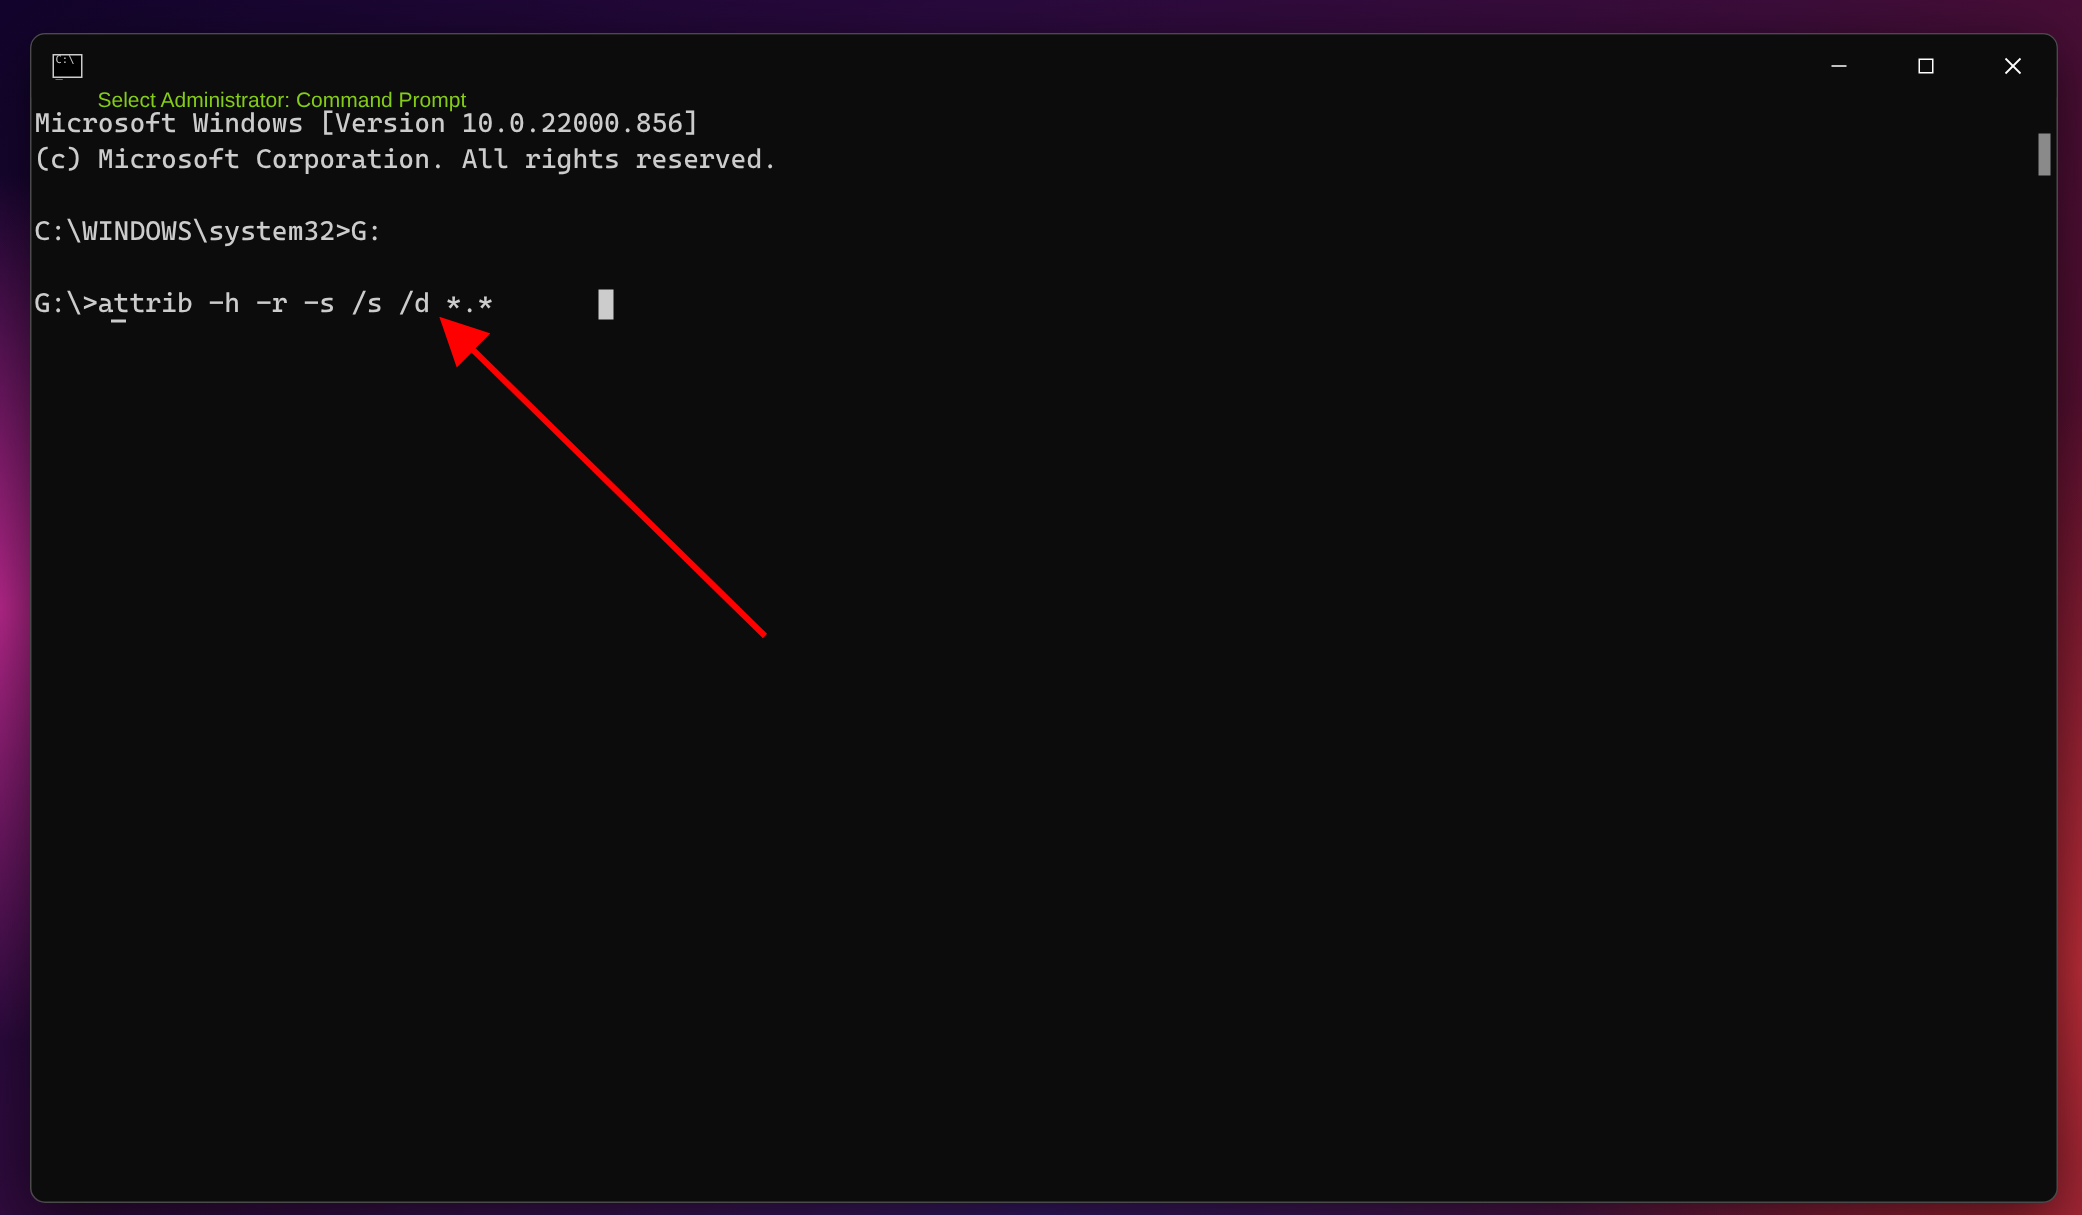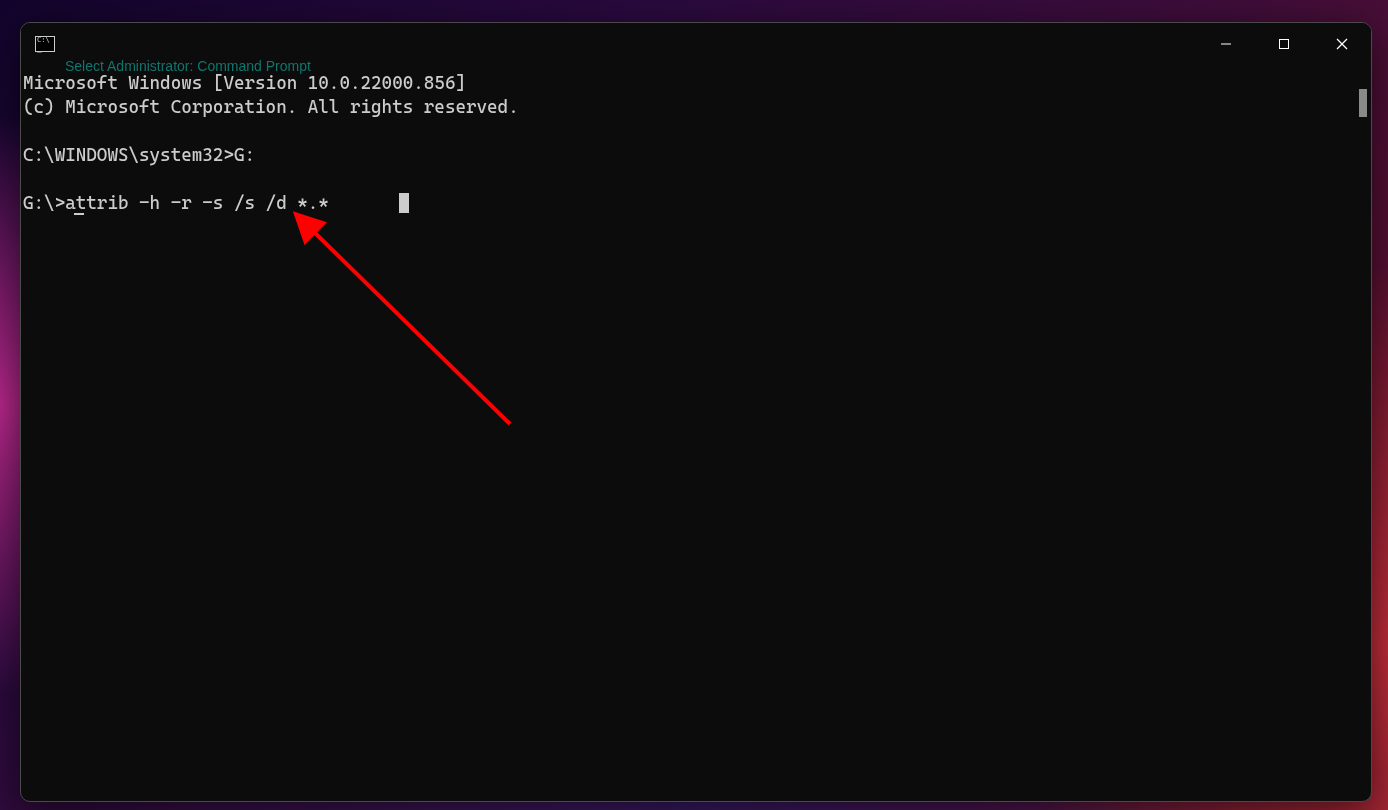--- a/index.html
+++ b/index.html
@@ -67,21 +67,21 @@
     content: "_";
     position: absolute;
     font-size: 8px;
     color: #ccc;
     left: 1px;
     bottom: -2px;
     font-family: Consolas, monospace;
   }
   .titlebar .title-text {
     flex: 0 0 auto;
-    color: #0f766e;
+    color: #84cc16;
     margin-top: 43px;
   }
   .titlebar .spacer { flex: 1; }
   .win-controls {
     display: flex;
     height: 100%;
   }
   .win-btn {
     width: 58px;
     height: 100%;

